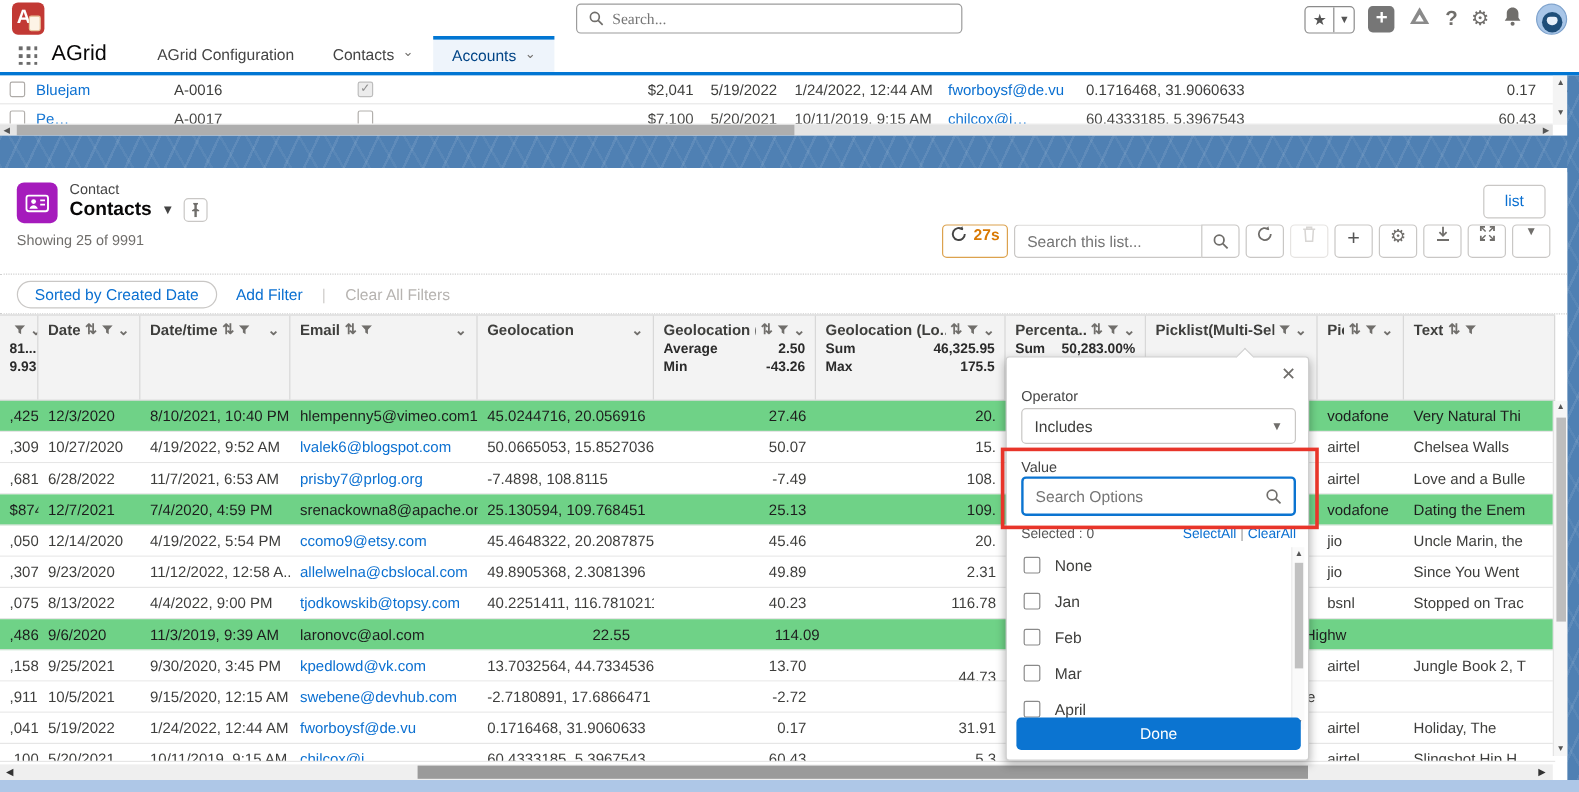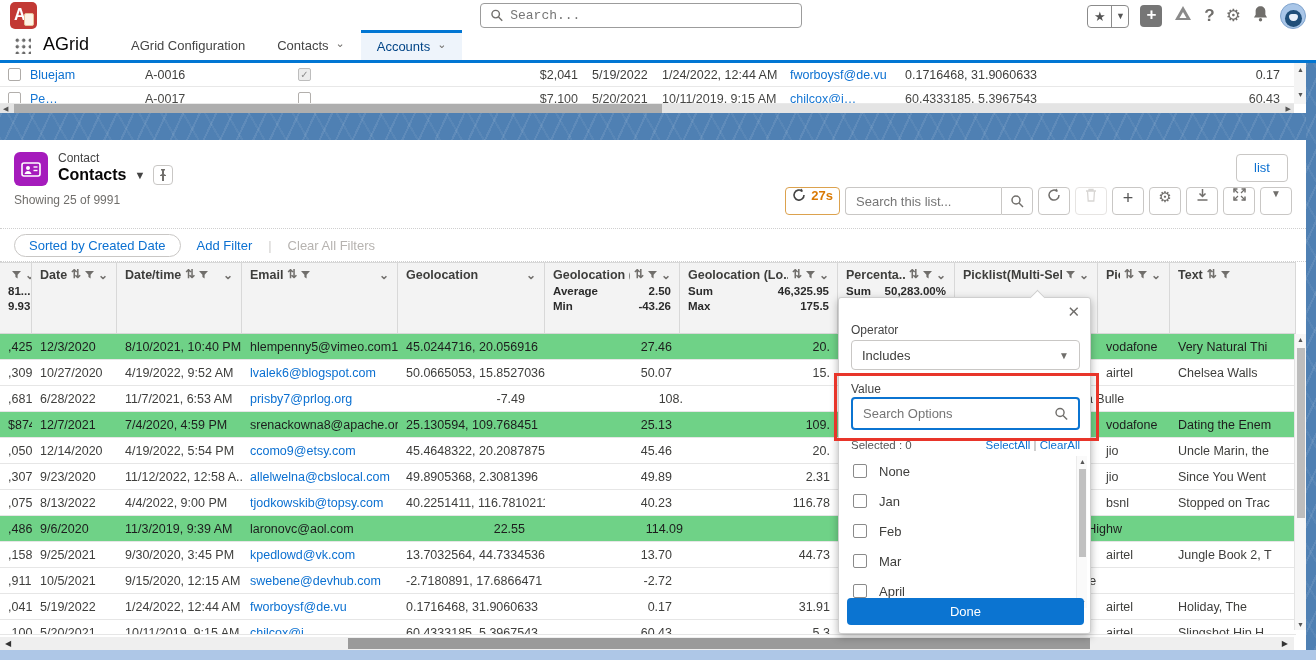--- a/index.html
+++ b/index.html
@@ -5,21 +5,21 @@
   * { margin:0; padding:0; box-sizing:border-box; }
   html,body { width:1316px; height:660px; font-family:"Liberation Sans",sans-serif; }
   #app { position:relative; width:1316px; height:660px; background:#fff; overflow:hidden; color:#3e3e3c; }
 
   
   .ghdr { position:absolute; top:0; left:0; width:1316px; height:30px; background:#fff; }
   .applogo { position:absolute; left:10px; top:2px; width:27px; height:27px; background:#c23934; border-radius:5px; }
   .applogo .a { position:absolute; left:4px; top:4px; color:#fff; font-weight:bold; font-size:16px; line-height:18px; }
   .applogo .doc { position:absolute; right:3px; bottom:3px; width:10px; height:13px; background:#fdf3e6; border-radius:2px; border:1px solid #e8c39a; }
   .gsearch { position:absolute; left:480px; top:3px; width:322px; height:25px; border:1px solid #9c9c9c; border-radius:4px; display:flex; align-items:center; gap:7px; padding:0 10px; background:#fff; }
-  .gsearch input { border:none; outline:none; font-size:13px; color:#706e6b; width:100%; font-family:Liberation Mono, monospace; background:transparent; }
+  .gsearch input { border:none; outline:none; font-size:13px; color:#706e6b; width:100%; font-family:Liberation Serif, serif; background:transparent; }
   .gicons { position:absolute; right:10px; top:3px; display:flex; align-items:center; gap:11px; }
   .combo { display:flex; border:1px solid #8b8b8b; border-radius:4px; height:23px; overflow:hidden; }
   .combo .seg { display:flex; align-items:center; justify-content:center; width:23px; color:#555; font-size:13px; }
   .combo .seg+.seg { border-left:1px solid #8b8b8b; width:17px; font-size:9px; }
   .plusbox { width:22px; height:22px; background:#767676; border-radius:4px; color:#fff; font-size:17px; line-height:20px; text-align:center; font-weight:bold; }
   .gico { color:#706e6b; font-size:17px; line-height:22px; }
   .avatar { width:26px; height:26px; border-radius:50%; background:#a9c6e8; position:relative; overflow:hidden; border:1px solid #7fa3cd; }
   .avatar .head { position:absolute; left:4px; top:6px; width:17px; height:17px; background:#1f4e79; border-radius:50%; }
   .avatar .face { position:absolute; left:8px; top:10px; width:9px; height:7px; background:#e8f0fa; border-radius:4px 4px 6px 6px; }
 
@@ -479,20 +479,21 @@
             <div class="gcell r" style="width: 117px;"></div>
             <div class="gcell" style="width: 143px;"></div>
             <div class="gcell" style="width: 72px;">airtel</div>
             <div class="gcell" style="width: 126px;">Chelsea Walls</div>
           </div>
           <div class="grow">
             <div class="gcell r" style="width: 32px;">,681</div>
             <div class="gcell" style="width: 85px;">6/28/2022</div>
             <div class="gcell" style="width: 125px;">11/7/2021, 6:53 AM</div>
             <div class="gcell lnk" style="width: 156px;">prisby7@prlog.org</div>
+            <div class="gcell" style="width: 147px;">-7.4898, 108.8115</div>
             <div class="gcell r" style="width: 135px;">-7.49</div>
             <div class="gcell r" style="width: 158px;">108.</div>
             <div class="gcell r" style="width: 117px;"></div>
             <div class="gcell" style="width: 143px;"></div>
             <div class="gcell" style="width: 72px;">airtel</div>
             <div class="gcell" style="width: 126px;">Love and a Bulle</div>
           </div>
           <div class="grow green">
             <div class="gcell r" style="width: 32px;">$874</div>
             <div class="gcell" style="width: 85px;">12/7/2021</div>
@@ -557,21 +558,21 @@
             <div class="gcell" style="width: 72px;">vodafone</div>
             <div class="gcell" style="width: 126px;">Redwood Highw</div>
           </div>
           <div class="grow">
             <div class="gcell r" style="width: 32px;">,158</div>
             <div class="gcell" style="width: 85px;">9/25/2021</div>
             <div class="gcell" style="width: 125px;">9/30/2020, 3:45 PM</div>
             <div class="gcell lnk" style="width: 156px;">kpedlowd@vk.com</div>
             <div class="gcell" style="width: 147px;">13.7032564, 44.7334536</div>
             <div class="gcell r" style="width: 135px;">13.70</div>
-            <div class="gcell r" style="width: 158px;">44.73</div>
+            <div class="gcell r" style="width: 158px; margin-top: 9px;">44.73</div>
             <div class="gcell r" style="width: 117px;"></div>
             <div class="gcell" style="width: 143px;"></div>
             <div class="gcell" style="width: 72px;">airtel</div>
             <div class="gcell" style="width: 126px;">Jungle Book 2, T</div>
           </div>
           <div class="grow">
             <div class="gcell r" style="width: 32px;">,911</div>
             <div class="gcell" style="width: 85px;">10/5/2021</div>
             <div class="gcell" style="width: 125px;">9/15/2020, 12:15 AM</div>
             <div class="gcell lnk" style="width: 156px;">swebene@devhub.com</div>

